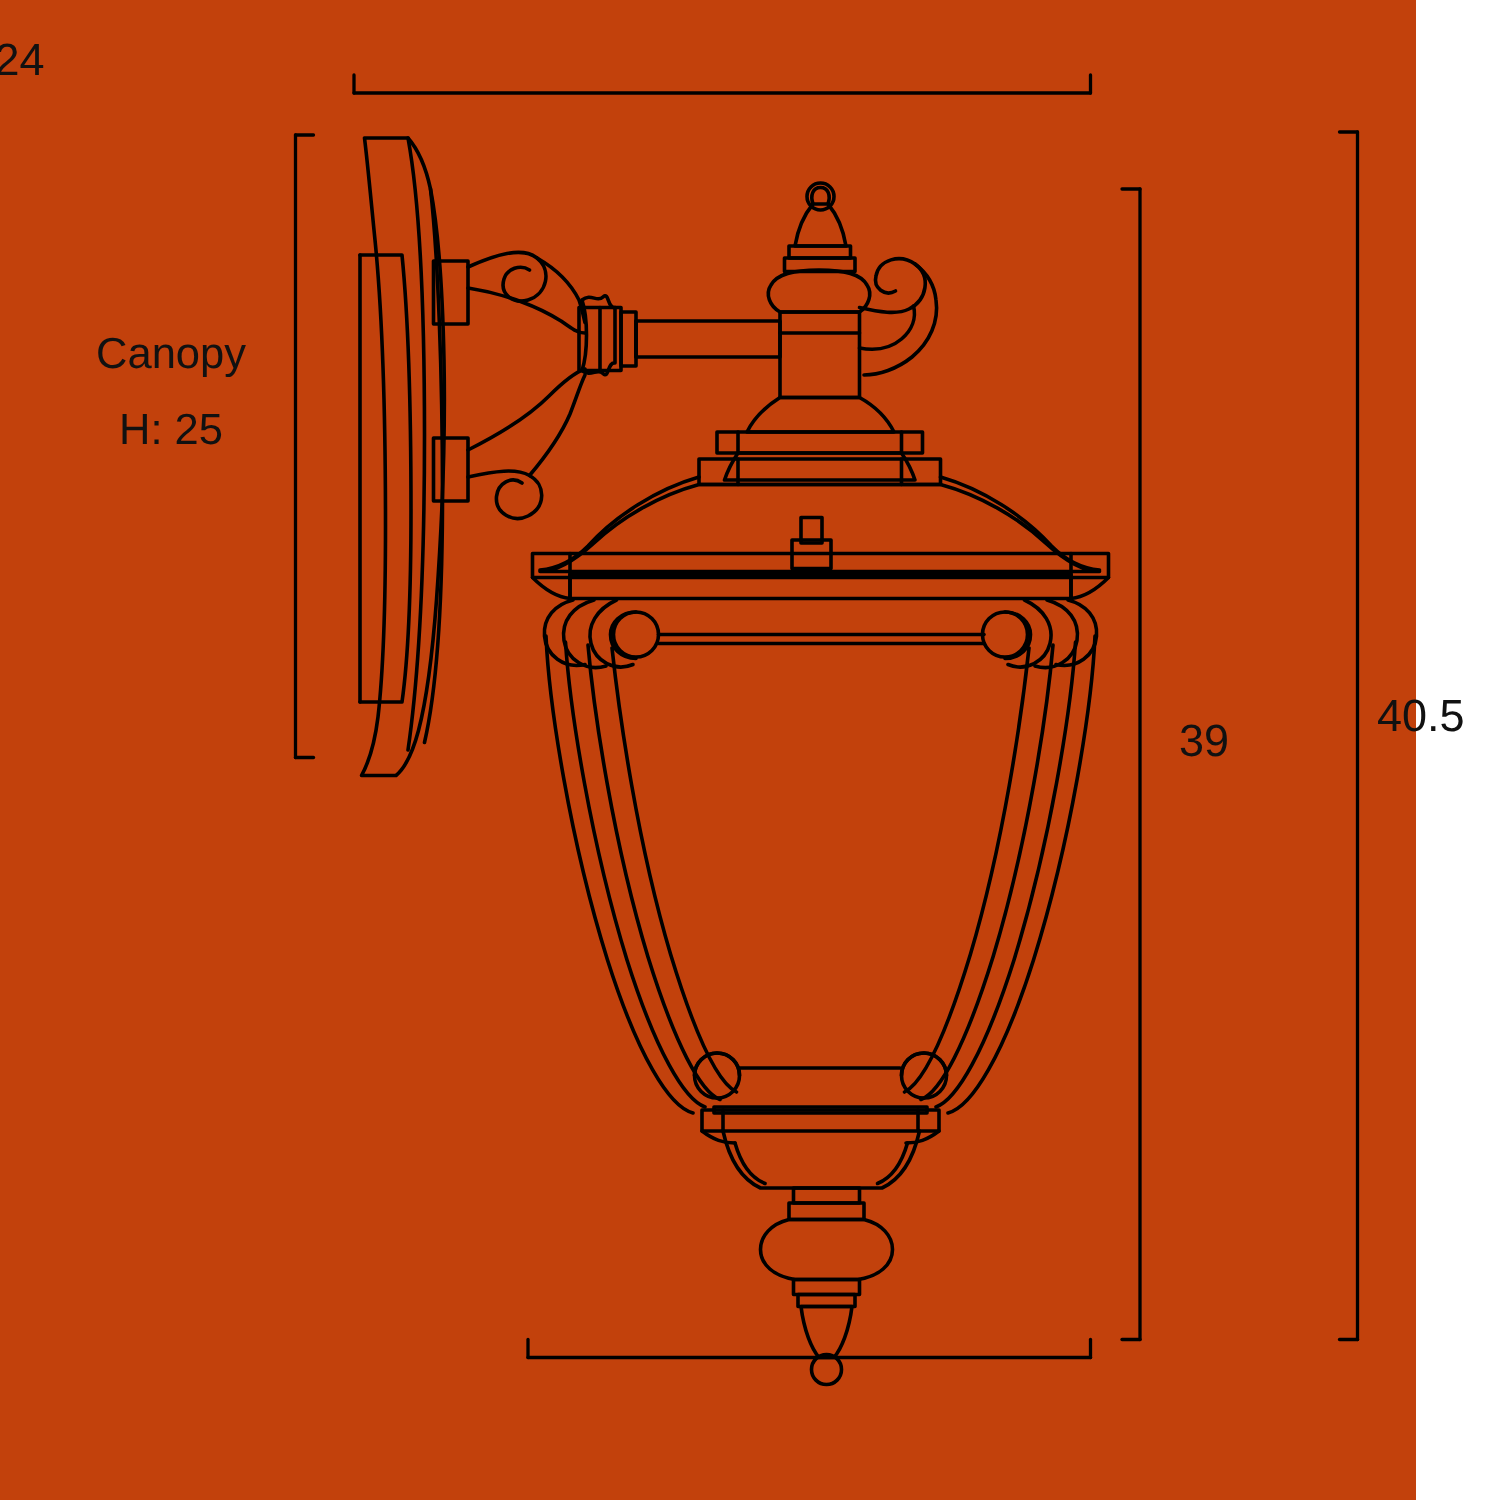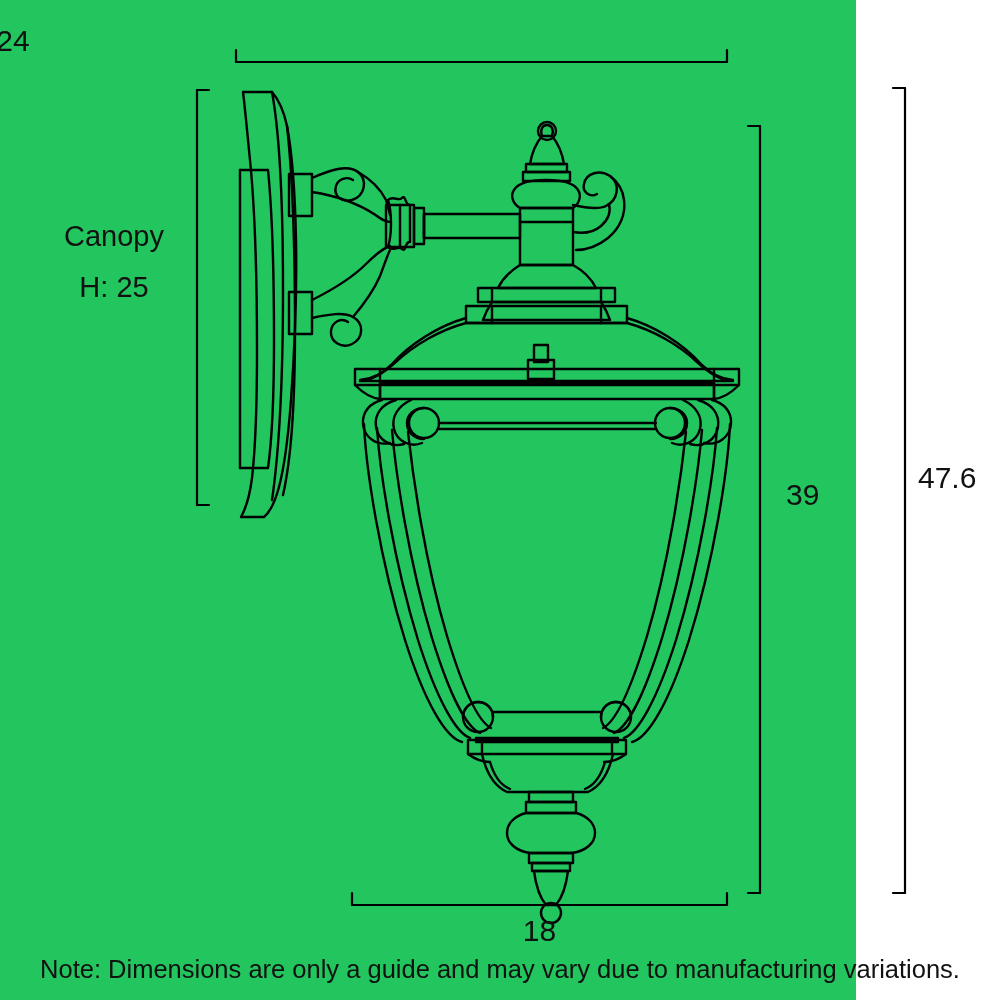--- a/index.html
+++ b/index.html
@@ -5,22 +5,22 @@
   * { margin:0; padding:0; box-sizing:border-box; }
   html, body {
     width:1000px; height:1000px;
     background:#ffffff;
     font-family:"Liberation Sans", sans-serif;
     color:#000000;
     overflow:hidden;
   }
   #stage {
     position:relative;
-    width:856px; height:1000px;
-    background:#22c55e;
+    width:944px; height:1000px;
+    background:#c2410c;
   }
   #drawing { position:absolute; left:0; top:0; width:1000px; height:1000px; }
 
   .dim-label {
     position:absolute;
     font-family:"Liberation Sans", sans-serif;
     font-size:30px;
     color:#111111;
     white-space:nowrap;
     line-height:1;
@@ -367,24 +367,22 @@
                  C 536,887 541,899 546,905
                  L 556,905
                  C 561,899 566,887 568,871 Z"></path>
         <circle cx="551" cy="913" r="10"></circle>
       </g>
 
     </g>
   </svg>
 
   <div class="dim-label" id="label-top"><span>24</span></div>
-  <div class="dim-label" id="label-bottom">18</div>
   <div class="dim-label" id="label-39">39</div>
-  <div class="dim-label" id="label-405">47.6</div>
+  <div class="dim-label" id="label-405">40.5</div>
 
   <div id="canopy-block">
     <span class="cline" id="canopy-title">Canopy</span>
     <span class="cline" id="canopy-h">H: 25</span>
   </div>
 
-  <div id="note">Note: Dimensions are only a guide and may vary due to manufacturing variations.</div>
 
 </div>
 
 </body></html>

